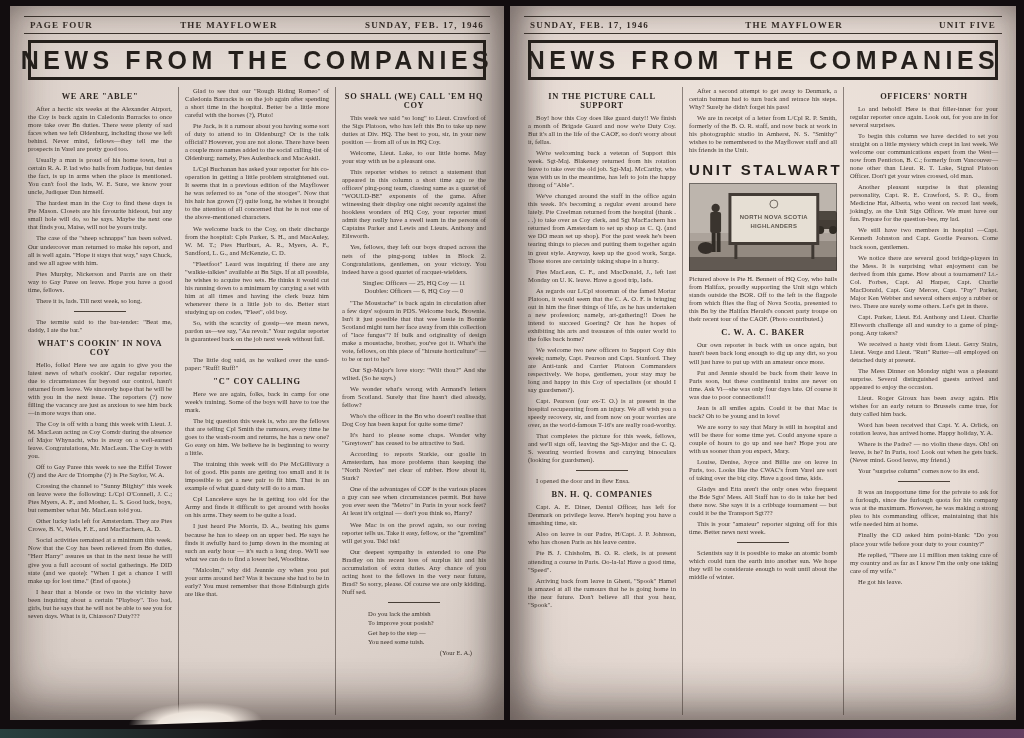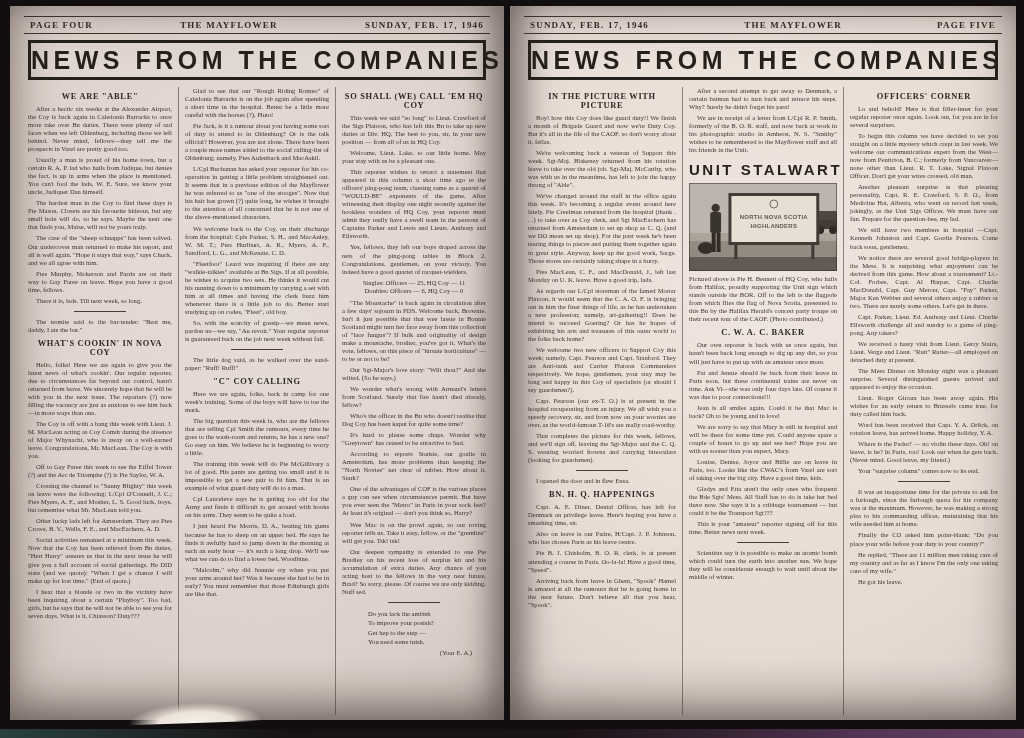--- a/index.html
+++ b/index.html
@@ -29,21 +29,21 @@
     transform:rotate(-2deg);
   }
   .page-header{
     display:flex;justify-content:space-between;align-items:center;
     border-top:1.5px solid #3a322c;border-bottom:1.5px solid #3a322c;
     padding:3px 6px;margin:2px 4px 6px 4px;
     font-size:9px;font-weight:700;letter-spacing:1.2px;color:#332b26;
   }
   .banner{
     border:3px solid #241f1b;margin:2px 8px 7px 8px;height:34px;
-    display:flex;align-items:center;justify-content:flex-start;
+    display:flex;align-items:center;justify-content:center;
     background:rgba(255,255,255,.06);
   }
   .banner span{
     font-family:"Liberation Sans", sans-serif;font-weight:700;
     font-size:25px;letter-spacing:4.5px;color:#241f1b;white-space:nowrap;
     transform:scaleY(1.05);
   }
   .cols{display:flex;margin:0 2px;}
   .col{
     width:33.333%;padding:0 6px;height:628px;overflow:hidden;
@@ -151,39 +151,39 @@
           </div>
         </div>
     </div>
     <div class="tear"></div>
   </div>
 
   <div class="page page-right">
     <div class="page-header">
       <span>SUNDAY, FEB. 17, 1946</span>
       <span>THE MAYFLOWER</span>
-      <span>PAGE FIVE</span>
+      <span>UNIT FIVE</span>
     </div>
     <div class="banner">
       <span>NEWS FROM THE COMPANIES</span>
     </div>
     <div class="cols">
       <div class="col">
-          <div class="art-head">IN THE PICTURE WITH PICTURE</div>
+          <div class="art-head">IN THE PICTURE CALL SUPPORT</div>
           <p class="art-p">Boy! how this Coy does like guard duty!! We finish a month of Brigade Guard and now we're Duty Coy. But it's all in the life of the CAOF, so don't worry about it, fellas.</p>
           <p class="art-p">We're welcoming back a veteran of Support this week. Sgt-Maj. Blakeney returned from his rotation leave to take over the old job. Sgt-Maj. McCarthy, who was with us in the meantime, has left to join the happy throng of "Able".</p>
           <p class="art-p">We've changed around the staff in the office again this week. It's becoming a regular event around here lately. Pte Creelman returned from the hospital (thank . . .) to take over as Coy clerk, and Sgt MacEachern has returned from Amsterdam to set up shop as C. Q. (and we DO mean set up shop). For the past week he's been tearing things to pieces and putting them together again in great style. Anyway, keep up the good work, Sarge. Those stores are certainly taking shape in a hurry.</p>
           <p class="art-p">Ptes MacLean, C. F., and MacDonald, J., left last Monday on U. K. leave. Have a good trip, lads.</p>
           <p class="art-p">As regards our L/Cpl storeman of the famed Mortar Platoon, it would seem that the C. A. O. F. is bringing out in him the finer things of life, as he has undertaken a new profession; namely, art-gathering!! Does he intend to succeed Goering? Or has he hopes of exhibiting his arts and treasures of this outer world to the folks back home?</p>
           <p class="art-p">We welcome two new officers to Support Coy this week; namely, Capt. Pearson and Capt. Stanford. They are Anti-tank and Carrier Platoon Commanders respectively. We hope, gentlemen, your stay may be long and happy in this Coy of specialists (or should I say guardsmen?).</p>
           <p class="art-p">Capt. Pearson (our ex-T. O.) is at present in the hospital recuperating from an injury. We all wish you a speedy recovery, sir, and from now on your worries are over, as the world-famous T-16's are really road-worthy.</p>
           <p class="art-p">That completes the picture for this week, fellows, and we'll sign off, leaving the Sgt-Major and the C. Q. S. wearing worried frowns and carrying binoculars (looking for guardsmen).</p>
           <div class="divider"></div>
           <p class="art-p">I opened the door and in flew Ensa.</p>
-          <div class="art-head">BN. H. Q. HAPPENINGS</div>
+          <div class="art-head">BN. H. Q. COMPANIES</div>
           <p class="art-p">Capt. A. E. Diner, Dental Officer, has left for Denmark on privilege leave. Here's hoping you have a smashing time, sir.</p>
           <p class="art-p">Also on leave is our Padre, H/Capt. J. P. Johnson, who has chosen Paris as his leave centre.</p>
           <p class="art-p">Pte B. J. Chisholm, B. O. R. clerk, is at present attending a course in Paris. Oo-la-la! Have a good time, "Speed".</p>
           <p class="art-p">Arriving back from leave in Ghent, "Spook" Hamel is amazed at all the rumours that he is going home in the near future. Don't believe all that you hear, "Spook".</p>
         </div>
       <div class="col">
           <p class="art-p">After a second attempt to get away to Denmark, a certain batman had to turn back and retrace his steps. Why? Surely he didn't forget his pass!</p>
           <p class="art-p">We are in receipt of a letter from L/Cpl R. P. Smith, formerly of the B. O. R. staff, and now back at work in his photographic studio in Amherst, N. S. "Smithy" wishes to be remembered to the Mayflower staff and all his friends in the Unit.</p>
           <div class="big-head">UNIT STALWART</div>
           <div class="photo-wrap">
@@ -217,21 +217,21 @@
           <p class="art-p">Pat and Jennie should be back from their leave in Paris soon, but these continental trains are never on time. Ask Vi—she was only four days late. Of course it was due to poor connections!!!</p>
           <p class="art-p">Jean is all smiles again. Could it be that Mac is back? Oh to be young and in love!</p>
           <p class="art-p">We are sorry to say that Mary is still in hospital and will be there for some time yet. Could anyone spare a couple of hours to go up and see her? Hope you are with us sooner than you expect, Mary.</p>
           <p class="art-p">Louise, Denise, Joyce and Billie are on leave in Paris, too. Looks like the CWAC's from Varel are sort of taking over the big city. Have a good time, kids.</p>
           <p class="art-p">Gladys and Etta aren't the only ones who frequent the Bde Sgts' Mess. All Staff has to do is take her bed there now. She says it is a cribbage tournament — but could it be the Transport Sgt???</p>
           <p class="art-p">This is your "amateur" reporter signing off for this time. Better news next week.</p>
           <div class="divider"></div>
           <p class="art-p">Scientists say it is possible to make an atomic bomb which could turn the earth into another sun. We hope they will be considerate enough to wait until about the middle of winter.</p>
         </div>
       <div class="col">
-          <div class="art-head">OFFICERS' CORNER</div>
+          <div class="art-head">OFFICERS' NORTH</div>
           <p class="art-p">Lo and behold! Here is that filler-inner for your regular reporter once again. Look out, for you are in for several surprises.</p>
           <p class="art-p">To begin this column we have decided to set you straight on a little mystery which crept in last week. We welcome our communications expert from the West—now from Penticton, B. C.; formerly from Vancouver—none other than Lieut. R. T. Lake, Signal Platoon Officer. Don't get your wires crossed, old man.</p>
           <p class="art-p">Another pleasant surprise is that pleasing personality, Capt. R. E. Crawford, S. P. O., from Medicine Hat, Alberta, who went on record last week, jokingly, as the Unit Sigs Officer. We must have our fun. Prepare for the question-bee, my lad.</p>
           <p class="art-p">We still have two members in hospital —Capt. Kenneth Johnston and Capt. Gordie Pearson. Come back soon, gentlemen.</p>
           <p class="art-p">We notice there are several good bridge-players in the Mess. It is surprising what enjoyment can be derived from this game. How about a tournament? Lt.-Col. Forbes, Capt. Al Harper, Capt. Charlie MacDonald, Capt. Guy Mercer, Capt. "Pay" Parker, Major Ken Webber and several others enjoy a rubber or two. There are surely some others. Let's get in there.</p>
           <p class="art-p">Capt. Parker, Lieut. Ed. Anthony and Lieut. Charlie Ellsworth challenge all and sundry to a game of ping-pong. Any takers?</p>
           <p class="art-p">We received a hasty visit from Lieut. Gerry Stairs, Lieut. Verge and Lieut. "Rutt" Rutter—all employed on detached duty at present.</p>
           <p class="art-p">The Mess Dinner on Monday night was a pleasant surprise. Several distinguished guests arrived and appeared to enjoy the occasion.</p>
           <p class="art-p">Lieut. Roger Giroux has been away again. His wishes for an early return to Brussels came true, for duty called him back.</p>
           <p class="art-p">Word has been received that Capt. Y. A. Orlick, on rotation leave, has arrived home. Happy holiday, Y. A.</p>

